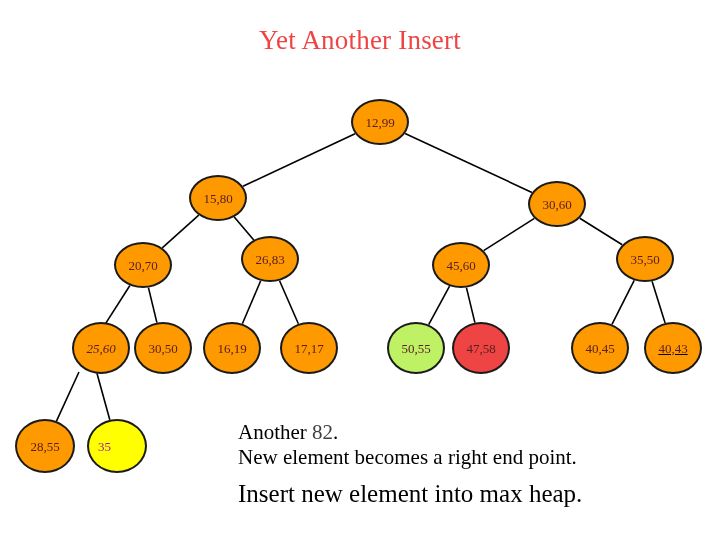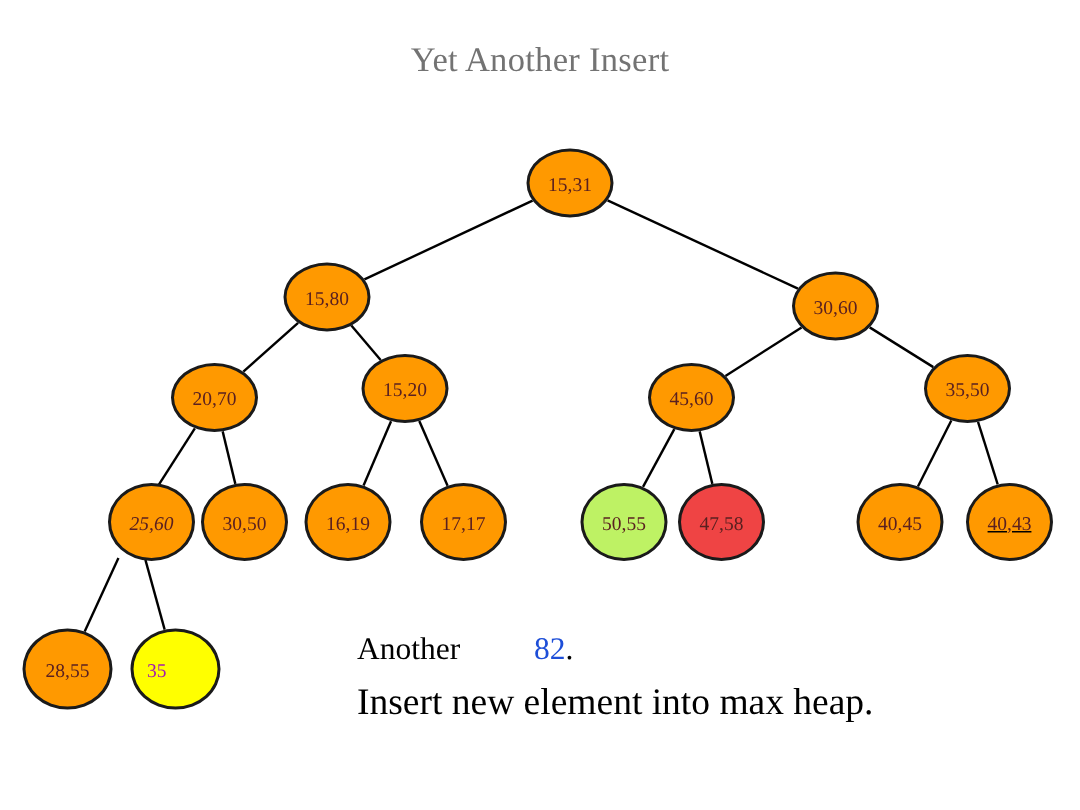--- a/index.html
+++ b/index.html
@@ -25,23 +25,23 @@
   }
 
   
   #slide-title {
     position: absolute;
     left: 0;
     top: 22px;
     width: 720px;
     text-align: center;
     font-family: "Liberation Serif", "DejaVu Serif", serif;
-    font-size: 23px;
+    font-size: 27px;
     line-height: 36px;
-    color: #737373;
+    color: #ef4444;
     white-space: nowrap;
     letter-spacing: 0.2px;
   }
 
   
   #tree-edges {
     position: absolute;
     left: 0; top: 0;
     width: 720px;
     height: 540px;
@@ -95,22 +95,21 @@
   #caption-line-2 {
     font-size: 21px;
     line-height: 25px;
   }
   #caption-line-3 {
     font-size: 25px;
     line-height: 25px;
     margin-top: 11px;
   }
   .inserted-value {
-    color: #1d4ed8;
-    margin-left: 44px;
+    color: #404040;
   }
 </style>
 </head>
 <body>
 
 <div id="slide">
 
   <div id="slide-title">Yet Another Insert</div>
 
   <svg id="tree-edges" viewBox="0 0 720 540" xmlns="http://www.w3.org/2000/svg">
@@ -127,33 +126,33 @@
       <line x1="449.54" y1="286.13" x2="428.68" y2="324.62" stroke="#000000" stroke-width="1.6"></line>
       <line x1="466.44" y1="287.59" x2="474.88" y2="322.59" stroke="#000000" stroke-width="1.6"></line>
       <line x1="634.21" y1="280.35" x2="611.97" y2="324.32" stroke="#000000" stroke-width="1.6"></line>
       <line x1="652.02" y1="281.32" x2="665.13" y2="322.98" stroke="#000000" stroke-width="1.6"></line>
       <line x1="78.96" y1="372.04" x2="56.46" y2="421.05" stroke="#000000" stroke-width="1.6"></line>
       <line x1="96.95" y1="373.24" x2="109.78" y2="419.79" stroke="#000000" stroke-width="1.6"></line>
     </svg>
 
   <div id="tree-nodes">
       <div class="tree-node" style="left: 351px; top: 99px; width: 58px; height: 46px; background: rgb(255, 153, 0); border-color: rgb(26, 26, 26);">
-        <span class="node-label">15,31</span>
+        <span class="node-label">12,99</span>
       </div>
       <div class="tree-node" style="left: 189px; top: 175px; width: 58px; height: 46px; background: rgb(255, 153, 0); border-color: rgb(26, 26, 26);">
         <span class="node-label">15,80</span>
       </div>
       <div class="tree-node" style="left: 528px; top: 181px; width: 58px; height: 46px; background: rgb(255, 153, 0); border-color: rgb(26, 26, 26);">
         <span class="node-label">30,60</span>
       </div>
       <div class="tree-node" style="left: 114px; top: 242px; width: 58px; height: 46px; background: rgb(255, 153, 0); border-color: rgb(26, 26, 26);">
         <span class="node-label">20,70</span>
       </div>
       <div class="tree-node" style="left: 241px; top: 236px; width: 58px; height: 46px; background: rgb(255, 153, 0); border-color: rgb(26, 26, 26);">
-        <span class="node-label">15,20</span>
+        <span class="node-label">26,83</span>
       </div>
       <div class="tree-node" style="left: 432px; top: 242px; width: 58px; height: 46px; background: rgb(255, 153, 0); border-color: rgb(26, 26, 26);">
         <span class="node-label">45,60</span>
       </div>
       <div class="tree-node" style="left: 616px; top: 236px; width: 58px; height: 46px; background: rgb(255, 153, 0); border-color: rgb(26, 26, 26); justify-content: center;">
         <span class="node-label">35,50</span>
       </div>
       <div class="tree-node" style="left: 72px; top: 322px; width: 58px; height: 52px; background: rgb(255, 153, 0); border-color: rgb(26, 26, 26); font-style: italic;">
         <span class="node-label">25,60</span>
       </div>
@@ -181,16 +180,17 @@
       <div class="tree-node" style="left: 15px; top: 419px; width: 60px; height: 54px; background: rgb(255, 153, 0); border-color: rgb(26, 26, 26);">
         <span class="node-label">28,55</span>
       </div>
       <div class="tree-node highlight" style="left: 87px; top: 419px; width: 60px; height: 54px; background: rgb(255, 255, 0); border-color: rgb(26, 26, 26);">
         <span class="node-label">35</span>
       </div>
     </div>
 
   <div id="caption">
     <div class="caption-line" id="caption-line-1"><span>Another </span><span class="inserted-value">82</span><span>.</span></div>
+    <div class="caption-line" id="caption-line-2">New element becomes a right end point.</div>
     <div class="caption-line" id="caption-line-3">Insert new element into max heap.</div>
   </div>
 
 </div>
 
 </body></html>

